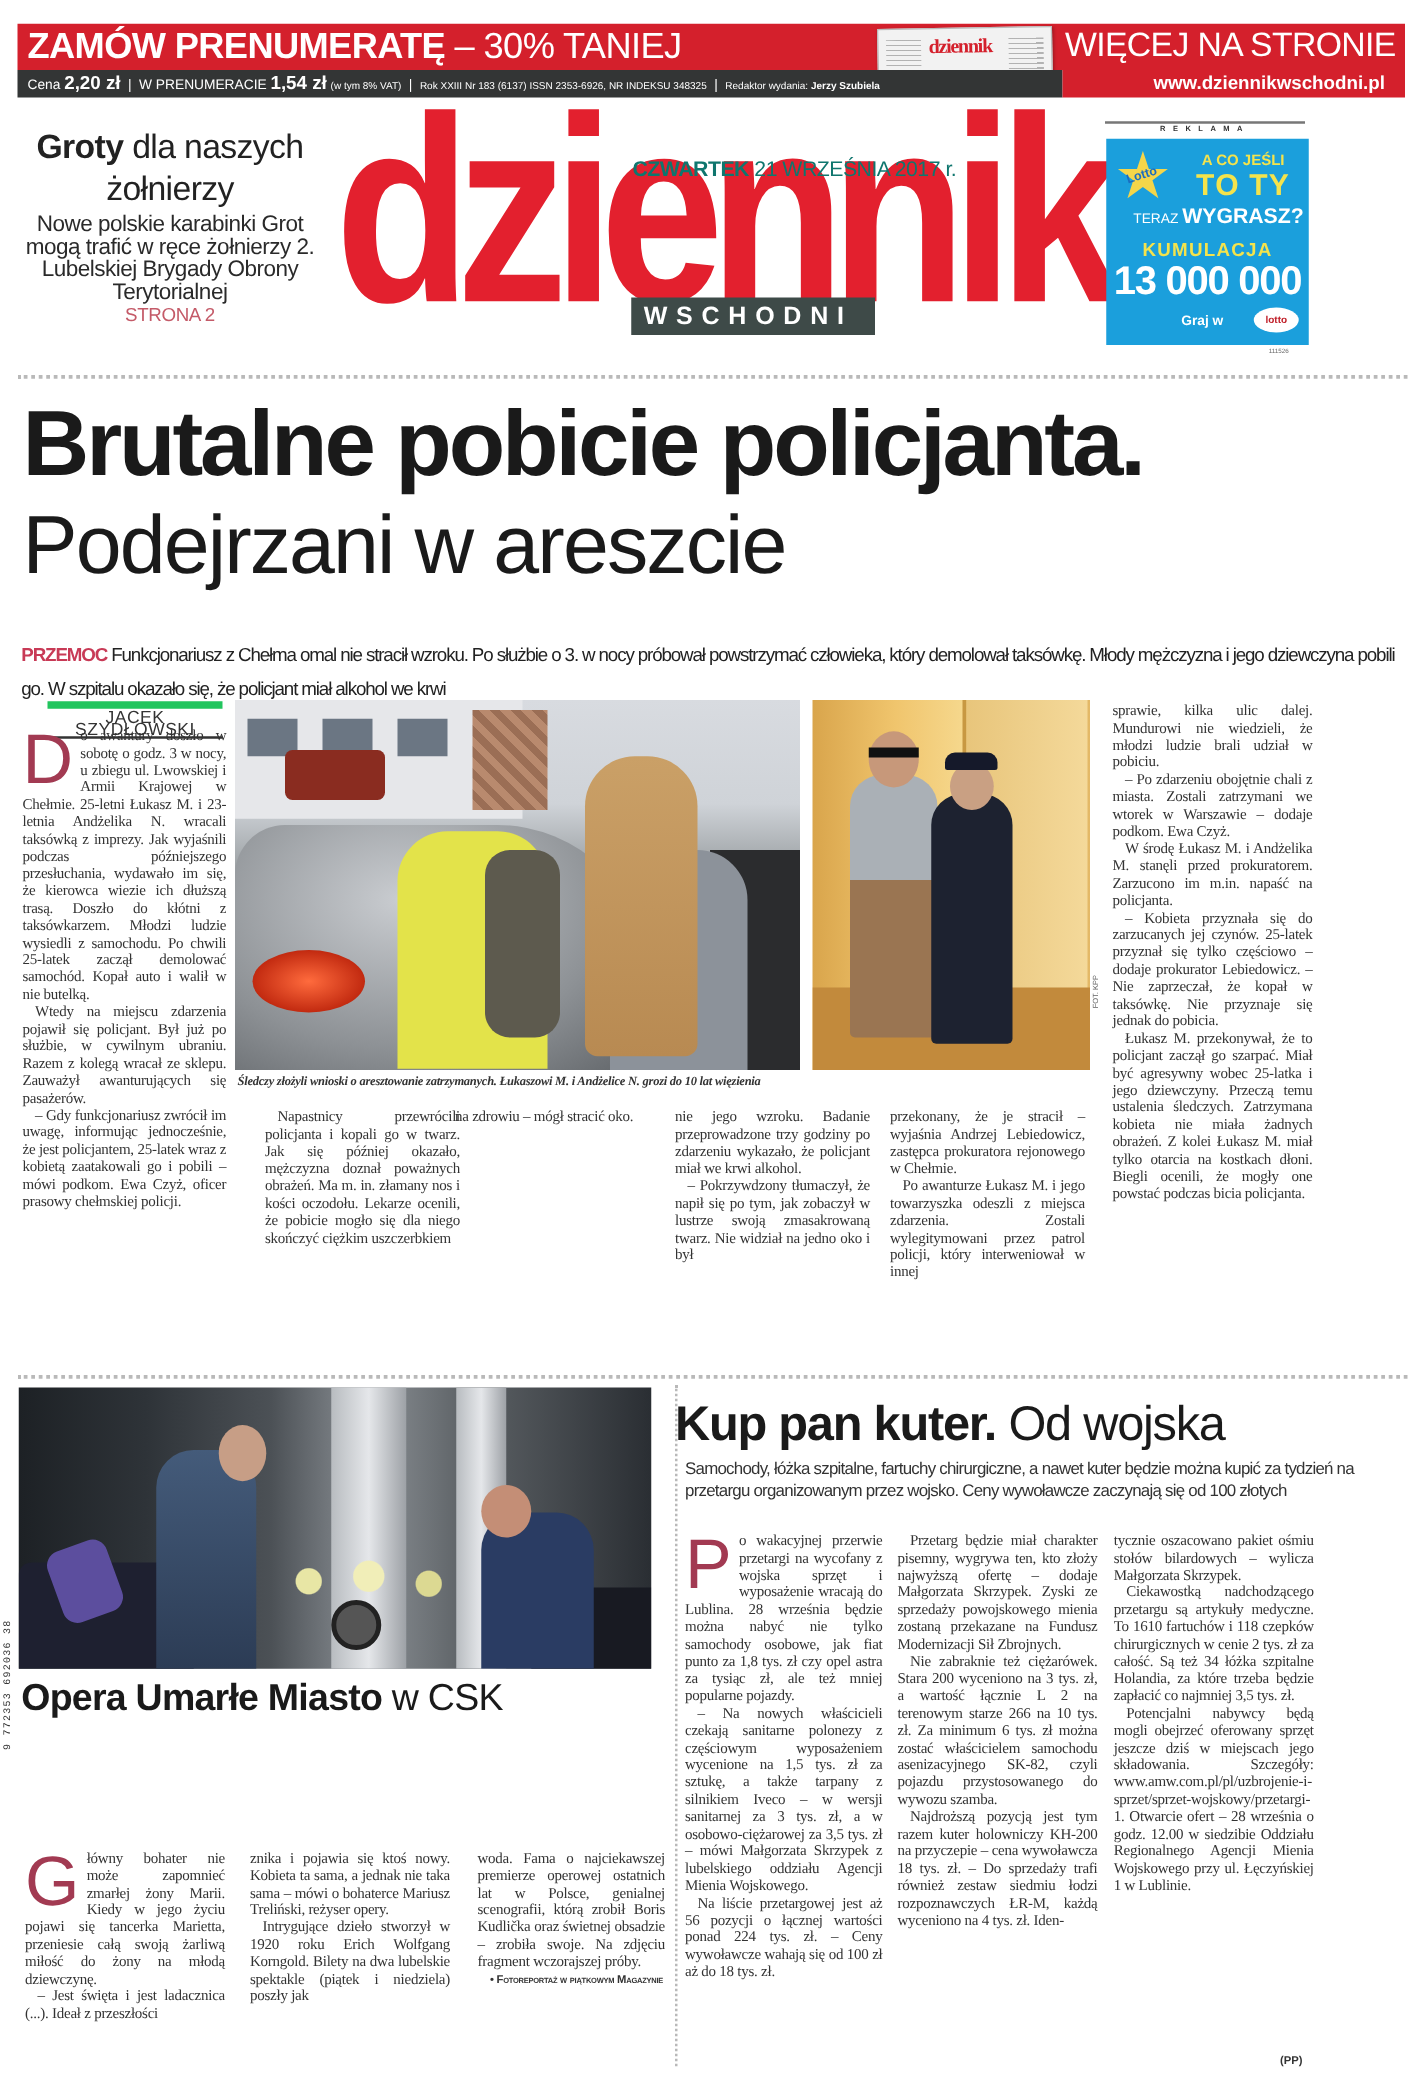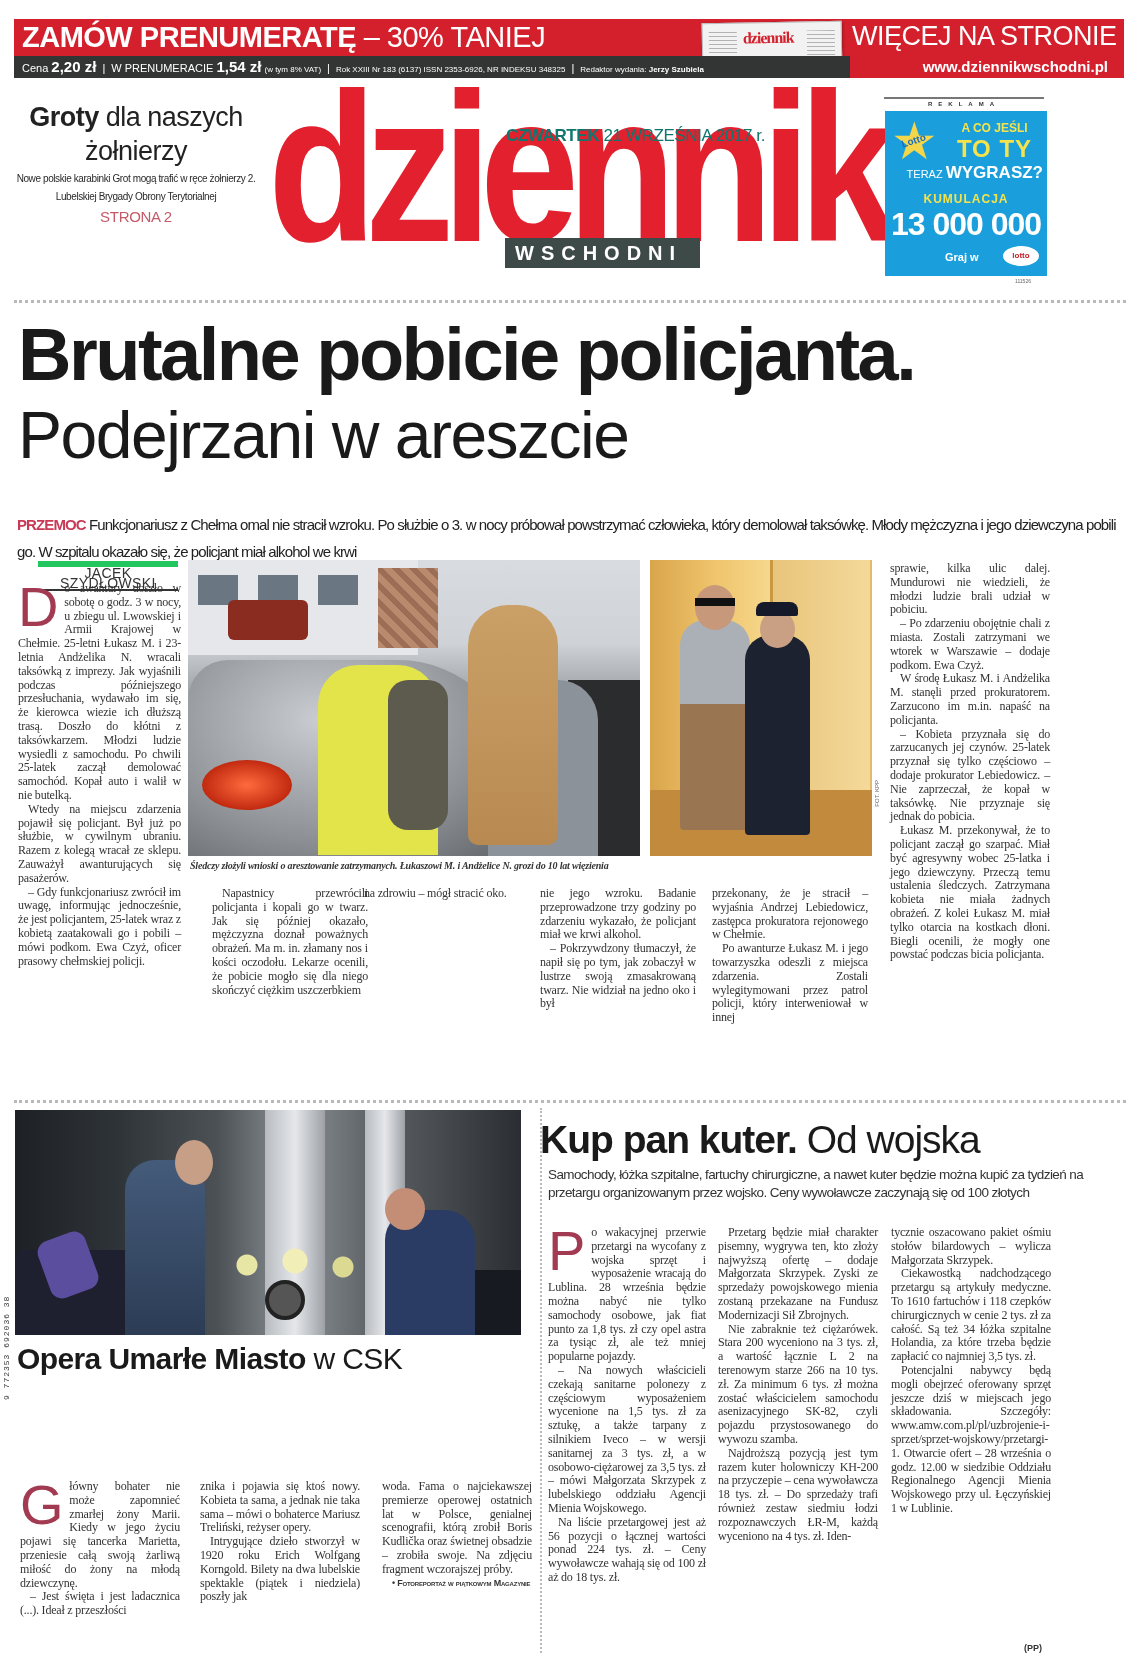--- a/index.html
+++ b/index.html
@@ -20,38 +20,38 @@
   .info-bar { position: absolute; left: 14px; top: 56px; width: 836px; height: 22px; background: #333535; color: #fff; font-size: 11px; line-height: 22px; white-space: nowrap; padding-left: 8px; overflow: hidden; }
   .info-bar .big { font-size: 15px; font-weight: 700; }
   .info-bar .sep { margin: 0 6px; }
   .info-bar .tiny { font-size: 8px; }
   .web-bar { position: absolute; left: 850px; top: 56px; width: 274px; height: 22px; background: #d4202c; color: #fff; font-size: 15px; line-height: 22px; text-align: right; padding-right: 16px; font-weight: 700; }
 
   
   .teaser { position: absolute; left: 16px; top: 100px; width: 240px; text-align: center; }
   .teaser-title { font-size: 27px; line-height: 34px; color: #222; letter-spacing: -0.5px; }
   .teaser-title b { font-weight: 700; }
-  .teaser-desc { font-size: 10px; line-height: 18px; color: #2a2a2a; margin-top: 2px; letter-spacing: -0.4px; }
+  .teaser-desc { font-size: 18px; line-height: 18px; color: #2a2a2a; margin-top: 2px; letter-spacing: -0.4px; }
   .teaser-page { font-size: 15px; color: #c45a68; margin-top: 2px; letter-spacing: -0.3px; }
 
   .logo { position: absolute; left: 268px; top: 88px; width: 580px; height: 200px; }
   .logo-text { position: absolute; left: 0; top: -26px; font-family: "Liberation Sans", sans-serif; font-weight: 700; color: #e3202e; font-size: 212px; letter-spacing: -14px; line-height: 1; transform: scaleX(0.84); transform-origin: left top; }
   .logo-sub { position: absolute; left: 237px; top: 150px; width: 195px; height: 30px; background: #3e4a48; color: #fff; font-weight: 700; font-size: 20px; letter-spacing: 7px; line-height: 30px; padding-left: 10px; }
   .logo-date { position: absolute; left: 238px; top: 38px; font-size: 17px; color: #0f766e; white-space: nowrap; letter-spacing: -0.4px; }
   .logo-date b { font-weight: 700; }
 
   .ad-label { position: absolute; left: 884px; top: 97px; width: 160px; border-top: 2px solid #777; text-align: center; font-size: 6px; letter-spacing: 6px; font-weight: 700; padding-top: 2px; color: #333; }
   .ad { position: absolute; left: 885px; top: 111px; width: 162px; height: 165px; background: #1b9fdc; color: #fff; }
   .ad-star { position: absolute; left: 6px; top: 4px; font-size: 52px; color: #f4d64a; line-height: 1; }
   .ad-star-label { position: absolute; left: 16px; top: 24px; font-size: 10px; color: #1b6dc0; font-weight: 700; transform: rotate(-18deg); }
   .ad-l1 { position: absolute; left: 62px; top: 10px; width: 95px; text-align: center; font-size: 12px; font-weight: 700; color: #f4e34c; }
   .ad-l2 { position: absolute; left: 62px; top: 24px; width: 95px; text-align: center; font-size: 24px; font-weight: 700; color: #f4e34c; letter-spacing: 1px; }
   .ad-l3 { position: absolute; left: 10px; top: 52px; width: 148px; text-align: right; font-size: 17px; font-weight: 700; color: #fff; white-space: nowrap; }
   .ad-l3 small { font-size: 11px; font-weight: 400; }
-  .ad-l4 { position: absolute; left: 0; top: 81px; width: 162px; text-align: center; font-size: 12px; font-weight: 700; color: #f4e34c; letter-spacing: 1px; }
+  .ad-l4 { position: absolute; left: 0; top: 81px; width: 162px; text-align: center; font-size: 15px; font-weight: 700; color: #f4e34c; letter-spacing: 1px; }
   .ad-l5 { position: absolute; left: 0; top: 95px; width: 162px; text-align: center; font-size: 32px; font-weight: 700; color: #fff; letter-spacing: -1px; }
   .ad-l6 { position: absolute; left: 60px; top: 140px; font-size: 11px; font-weight: 700; color: #fff; }
   .ad-lotto { position: absolute; left: 118px; top: 135px; width: 36px; height: 20px; border-radius: 50%; background: #fff; color: #c0202a; font-size: 8px; font-weight: 700; text-align: center; line-height: 20px; }
   .ad-foot { position: absolute; left: 1015px; top: 278px; font-size: 5px; color: #666; }
 
   .dots { position: absolute; height: 0; border-top: 3px dotted #b9b9b9; }
   .vdots { position: absolute; width: 0; border-left: 2px dotted #b9b9b9; }
 
   
   .hl1 { position: absolute; left: 18px; top: 318px; font-size: 74px; font-weight: 700; letter-spacing: -2.5px; white-space: nowrap; line-height: 1; color: #1a1a1a; }

